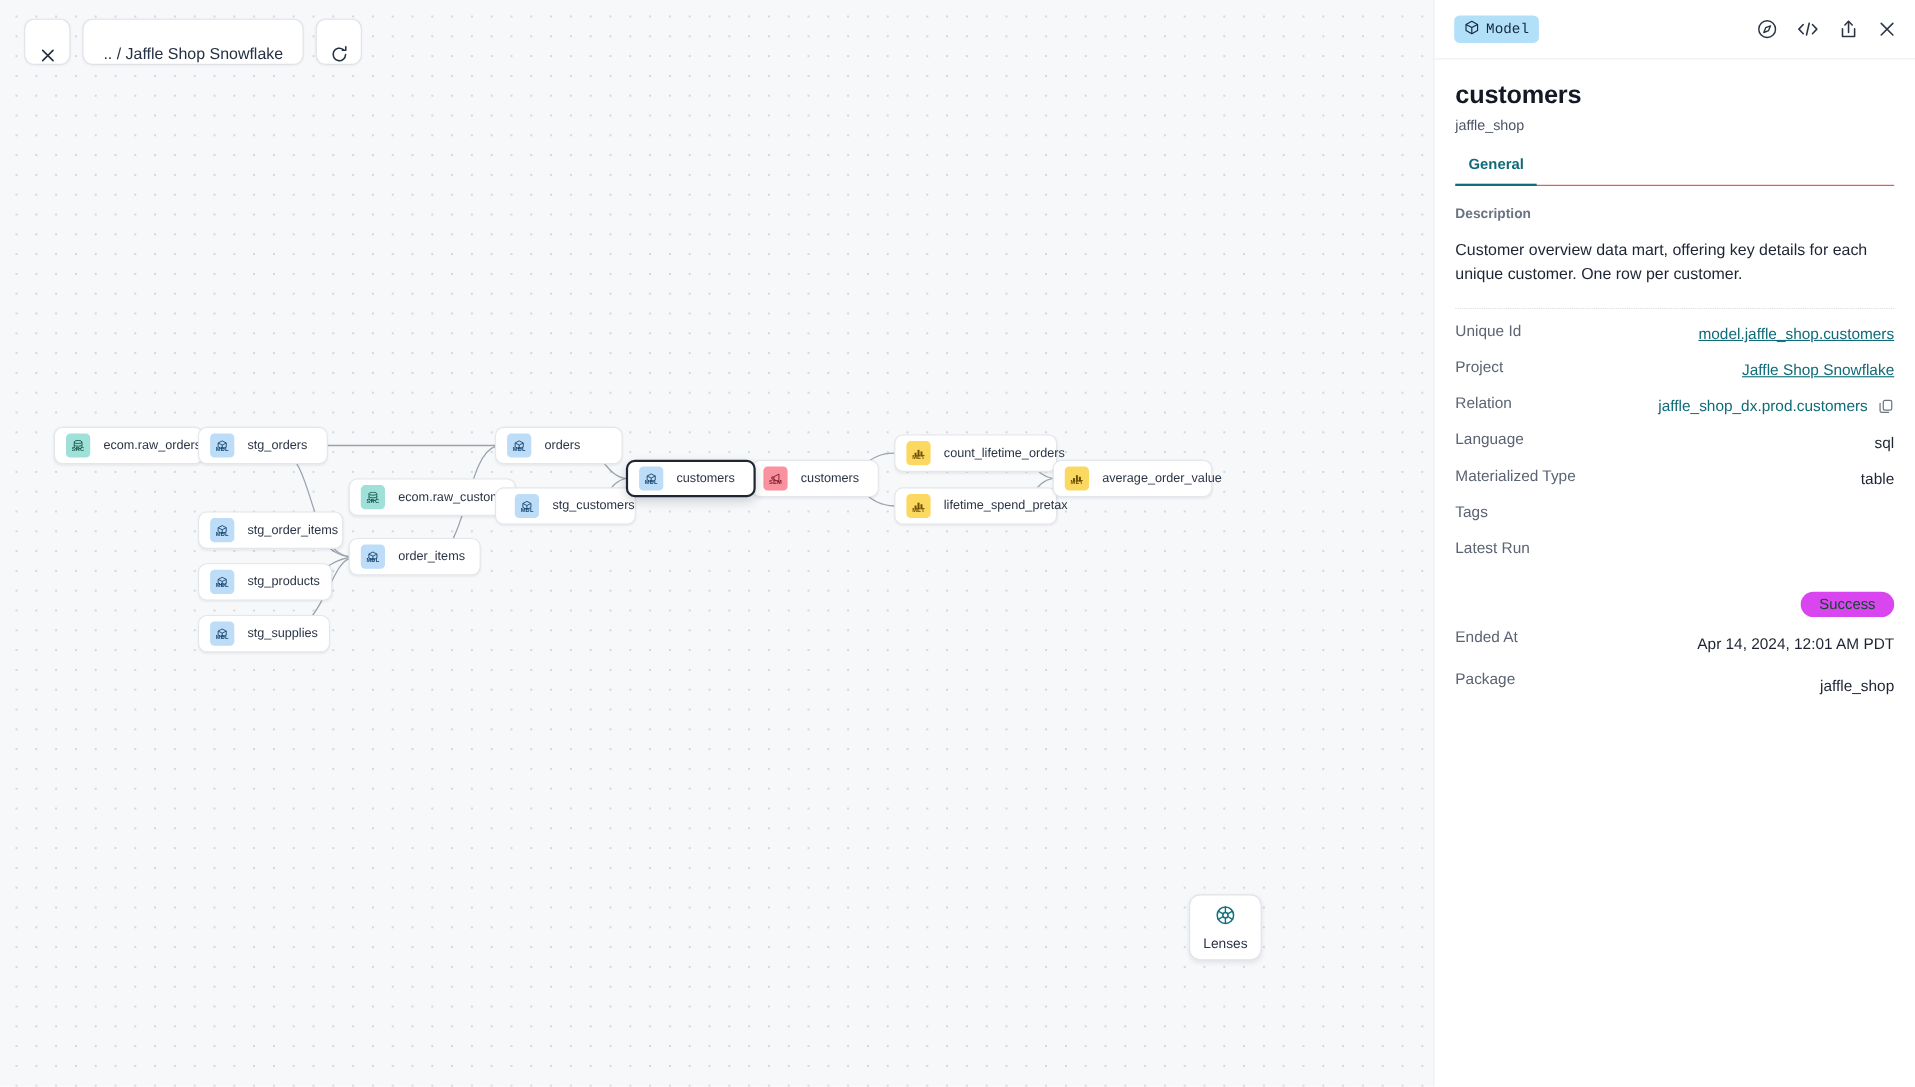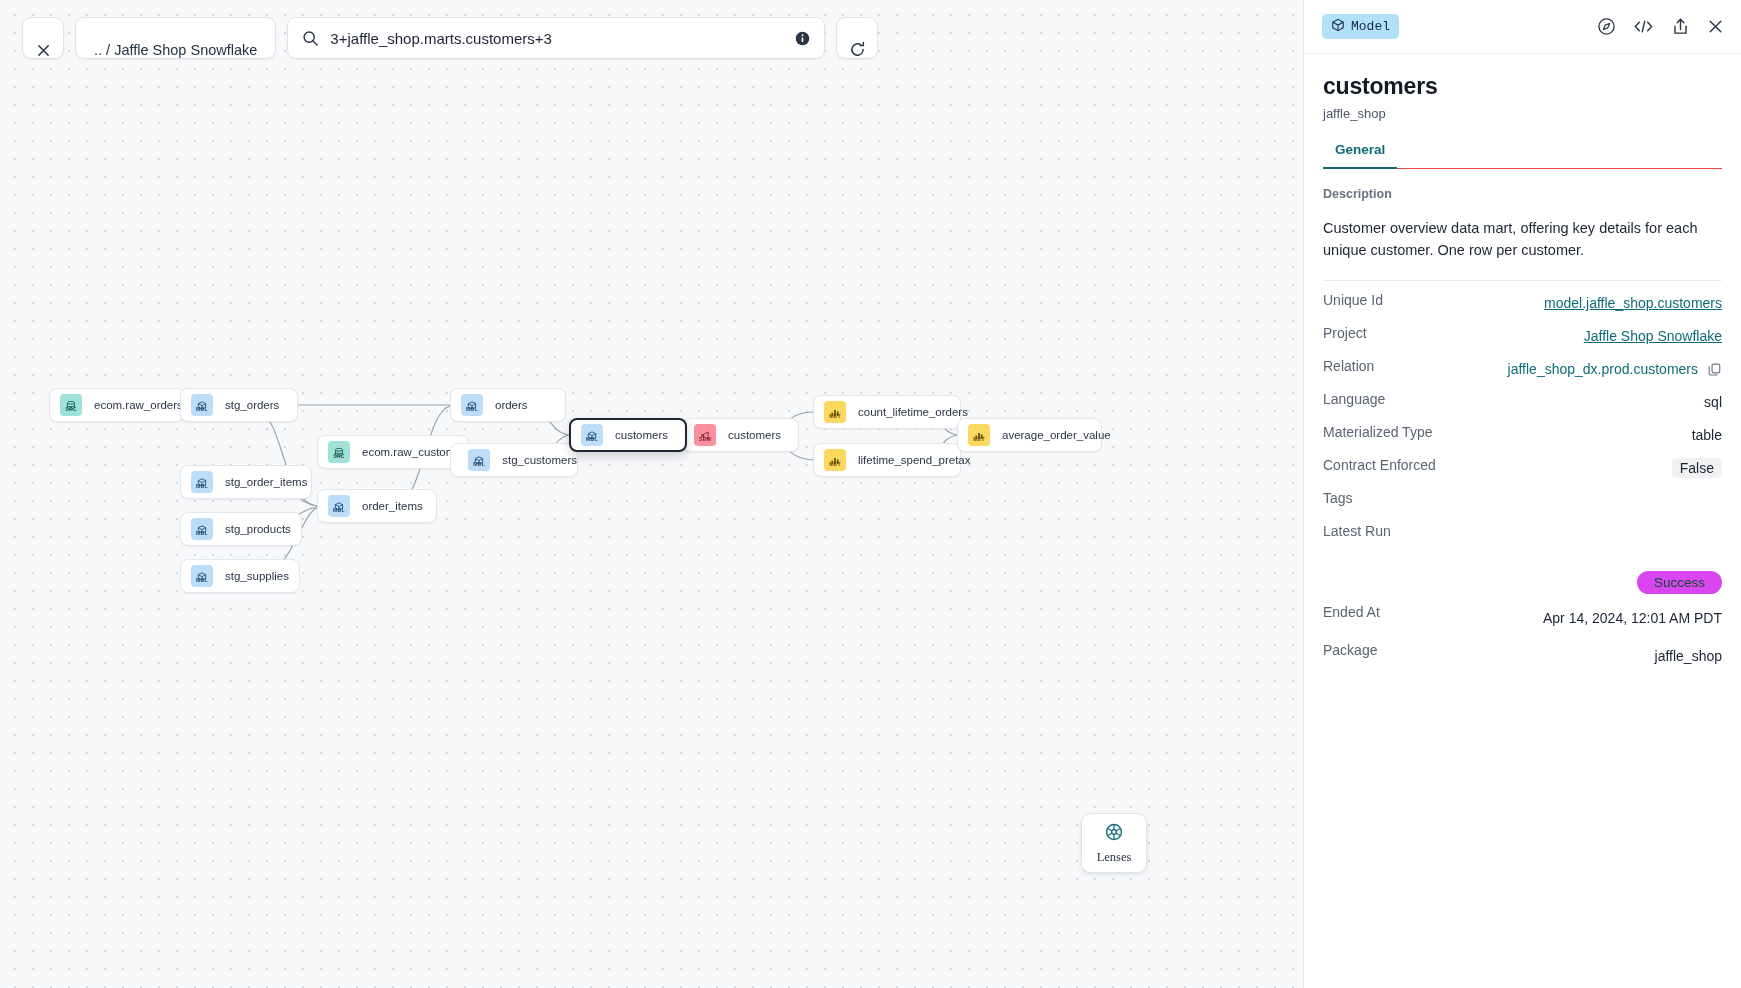--- a/index.html
+++ b/index.html
@@ -125,21 +125,20 @@
     width: 66px; height: 60px;
     background: #ffffff;
     border: 1px solid #dfe3e8;
     border-radius: 10px;
     display: flex; flex-direction: column;
     align-items: center; justify-content: center;
     gap: 4px;
     box-shadow: 0 2px 5px rgba(16,24,40,.09);
     cursor: pointer;
     z-index: 20;
-    font-family: Liberation Serif, serif;
   }
   .lenses .ltxt { font-size: 12.5px; color: #2b3445; }
 
   
   .panel {
     width: 438px; height: 988px;
     background: #ffffff;
     border-left: 1px solid #e6e8ec;
     flex: none;
     display: flex; flex-direction: column;
@@ -270,36 +269,20 @@
 
     <div class="toolbar">
       <div class="tb-btn tb-close">
         <svg width="15" height="15" viewBox="0 0 16 16">
           <path d="M3 3 L13 13 M13 3 L3 13" stroke="#253142" stroke-width="1.6" fill="none" stroke-linecap="round"></path>
         </svg>
       </div>
       <div class="tb-btn tb-crumb">
         <span>.. / Jaffle Shop Snowflake</span>
       </div>
-      <div class="tb-search">
-        <span class="sq">
-          <svg width="17" height="17" viewBox="0 0 18 18">
-            <circle cx="7.6" cy="7.6" r="5.4" stroke="#2b3445" stroke-width="1.5" fill="none"></circle>
-            <path d="M11.6 11.6 L16 16" stroke="#2b3445" stroke-width="1.5" stroke-linecap="round"></path>
-          </svg>
-        </span>
-        <input class="qval" readonly="" value="3+jaffle_shop.marts.customers+3" style="">
-        <span class="tb-info">
-          <svg width="17" height="17" viewBox="0 0 18 18">
-            <circle cx="9" cy="9" r="7.2" fill="#2b3445"></circle>
-            <circle cx="9" cy="5.6" r="1.05" fill="#fff"></circle>
-            <rect x="8.1" y="7.7" width="1.8" height="5" rx=".9" fill="#fff"></rect>
-          </svg>
-        </span>
-      </div>
       <div class="tb-btn tb-refresh">
         <svg width="17" height="17" viewBox="0 0 18 18">
           <path d="M15 9a6 6 0 1 1-2.2-4.65" stroke="#253142" stroke-width="1.5" fill="none" stroke-linecap="round"></path>
           <path d="M15.2 1.6 L15.2 4.9 L11.9 4.9" stroke="#253142" stroke-width="1.5" fill="none" stroke-linecap="round" stroke-linejoin="round"></path>
         </svg>
       </div>
     </div>
 
     <div class="graph" id="nodes">
         <div class="node" style="left: 49px; top: 388px; width: 136px; height: 34px;">
@@ -546,26 +529,20 @@
       <div class="kv">
         <span class="k">Language</span>
         <span class="v">sql</span>
       </div>
 
       <div class="kv">
         <span class="k">Materialized Type</span>
         <span class="v">table</span>
       </div>
 
-      <div class="kv">
-        <span class="k">Contract Enforced</span>
-        <span class="v">
-          <span class="pill-false">False</span>
-        </span>
-      </div>
 
       <div class="kv">
         <span class="k">Tags</span>
         <span class="v"></span>
       </div>
 
       <div class="kv" style="min-height:40px">
         <span class="k">Latest Run</span>
         <span class="v">
           <span class="pill-success">Success</span>

